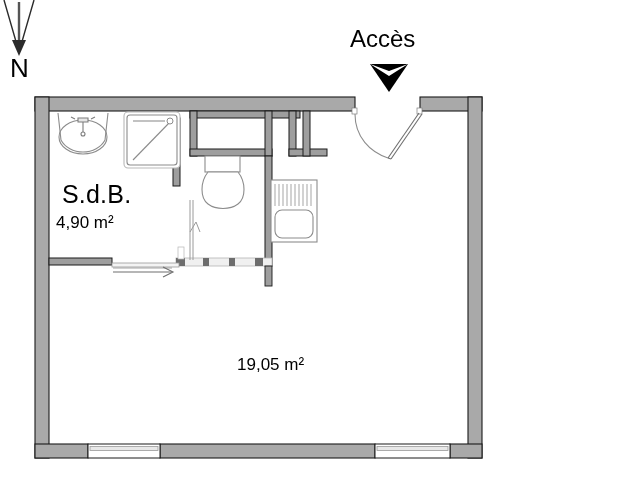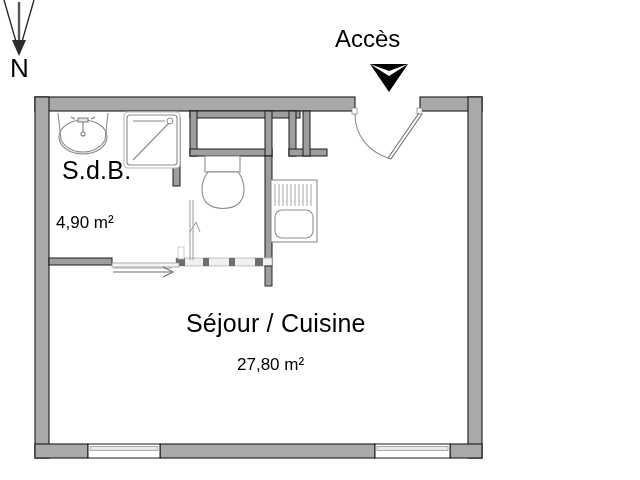--- a/index.html
+++ b/index.html
@@ -155,21 +155,20 @@
     <g stroke="#9a9a9a" fill="none" stroke-width="1">
       <path d="M 190 200 L 190 260"></path>
       <path d="M 193 200 L 193 260"></path>
       <path d="M 190 232 L 196 222 L 200 232" stroke-width="1"></path>
     </g>
 
   </svg>
 
   <div class="txt north-label" style="left:10px;top:53px;">N</div>
 
-  <div class="txt access-label" style="left:335px;top:25px;">Accès</div>
+  <div class="txt access-label" style="left:350px;top:25px;">Accès</div>
 
-  <div class="txt room-name" style="left:62px;top:156px;">S.d.B.</div>
+  <div class="txt room-name" style="left:62px;top:180px;">S.d.B.</div>
   <div class="txt room-area" style="left:56px;top:213px;">4,90 m²</div>
 
-  <div class="txt room-name" style="left:186px;top:309px;">Séjour / Cuisine</div>
-  <div class="txt room-area" style="left:237px;top:355px;">27,80 m²</div>
+  <div class="txt room-area" style="left:237px;top:355px;">19,05 m²</div>
 
 </div>
 
 </body></html>

